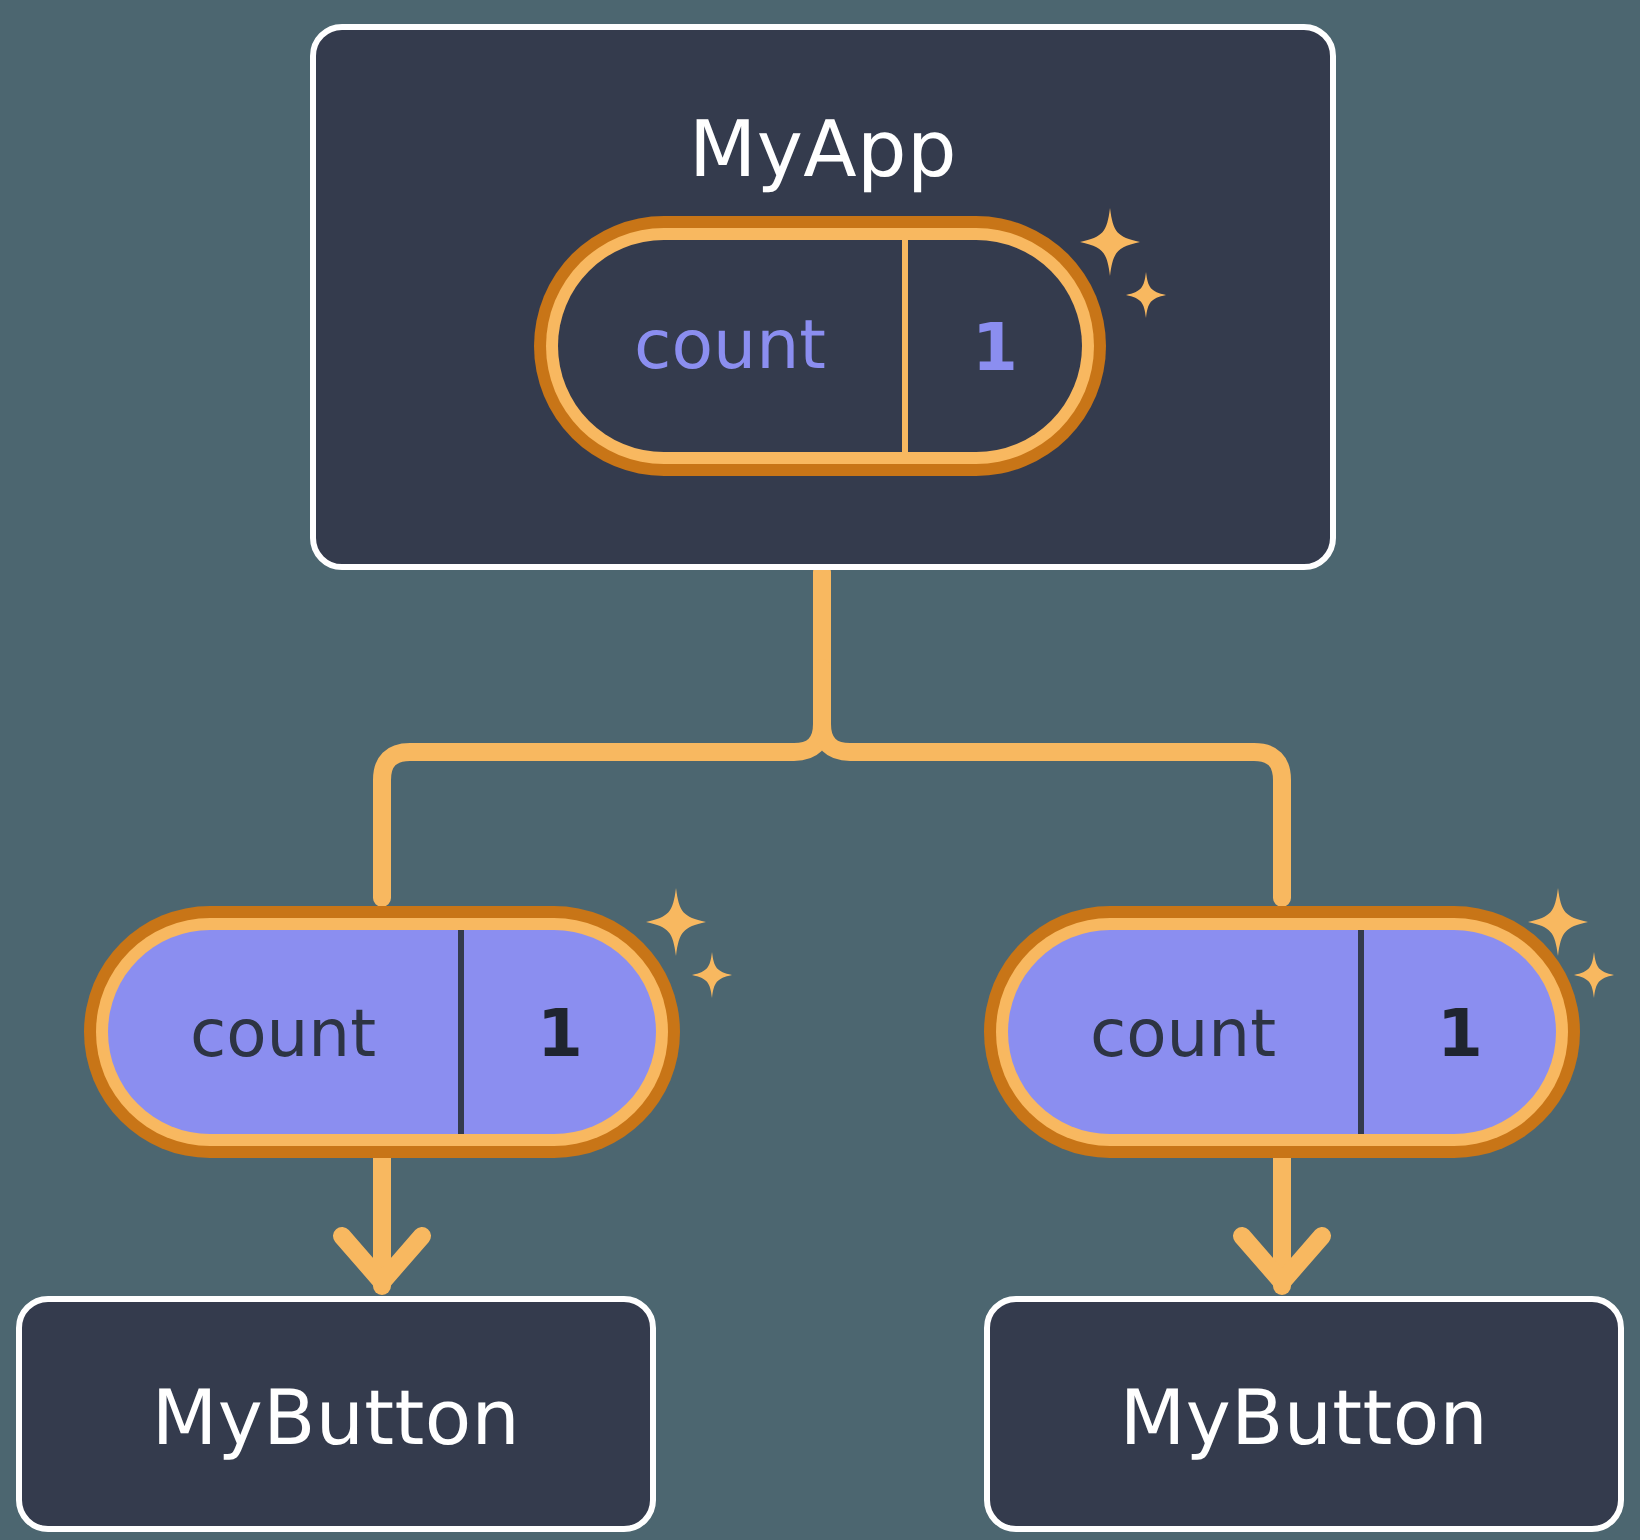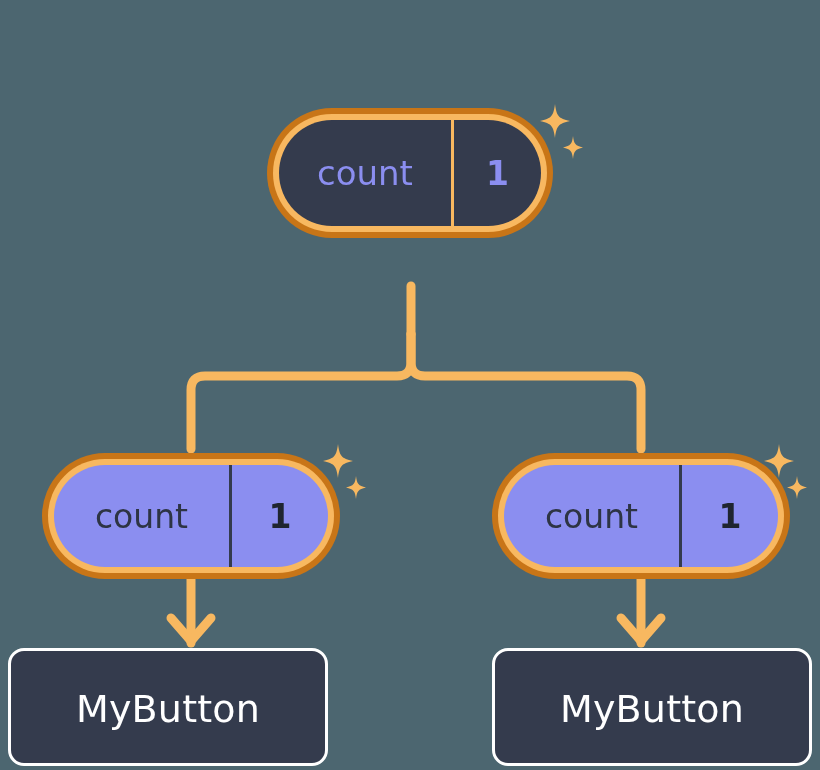--- a/index.html
+++ b/index.html
@@ -118,20 +118,23 @@
     <g>
       <path d="M 191 578 L 191 643" fill="none" stroke="#f8b860" stroke-width="9" stroke-linecap="round"></path>
       <path d="M 171 618 L 191 641 L 211 618" fill="none" stroke="#f8b860" stroke-width="9" stroke-linecap="round" stroke-linejoin="round"></path>
     </g>
     <g>
       <path d="M 641 578 L 641 643" fill="none" stroke="#f8b860" stroke-width="9" stroke-linecap="round"></path>
       <path d="M 621 618 L 641 641 L 661 618" fill="none" stroke="#f8b860" stroke-width="9" stroke-linecap="round" stroke-linejoin="round"></path>
     </g>
   </svg>
 
+  <div class="card" id="card-myapp">
+    <div class="card-title">MyApp</div>
+  </div>
 
   <div class="pill" id="pill-myapp">
     <div class="ring-outer"></div>
     <div class="ring-inner"></div>
     <div class="face">
       <div class="seg seg-name">count</div>
       <div class="divider"></div>
       <div class="seg seg-val">1</div>
     </div>
   </div>

